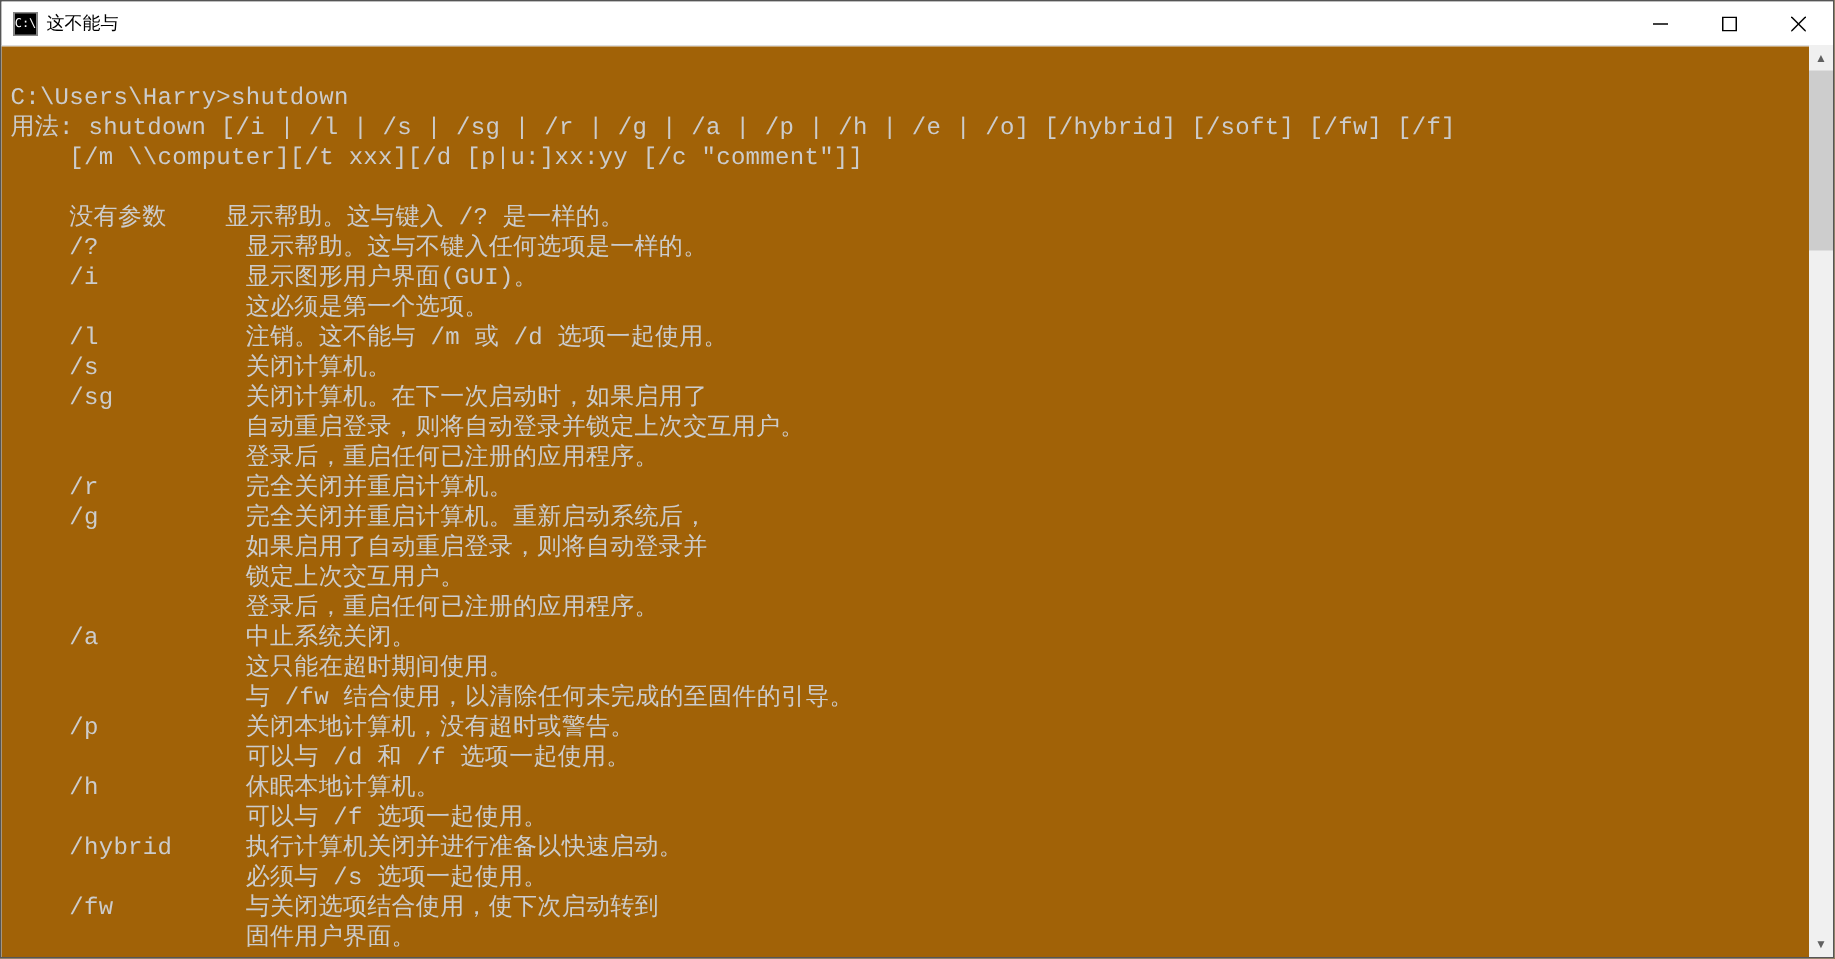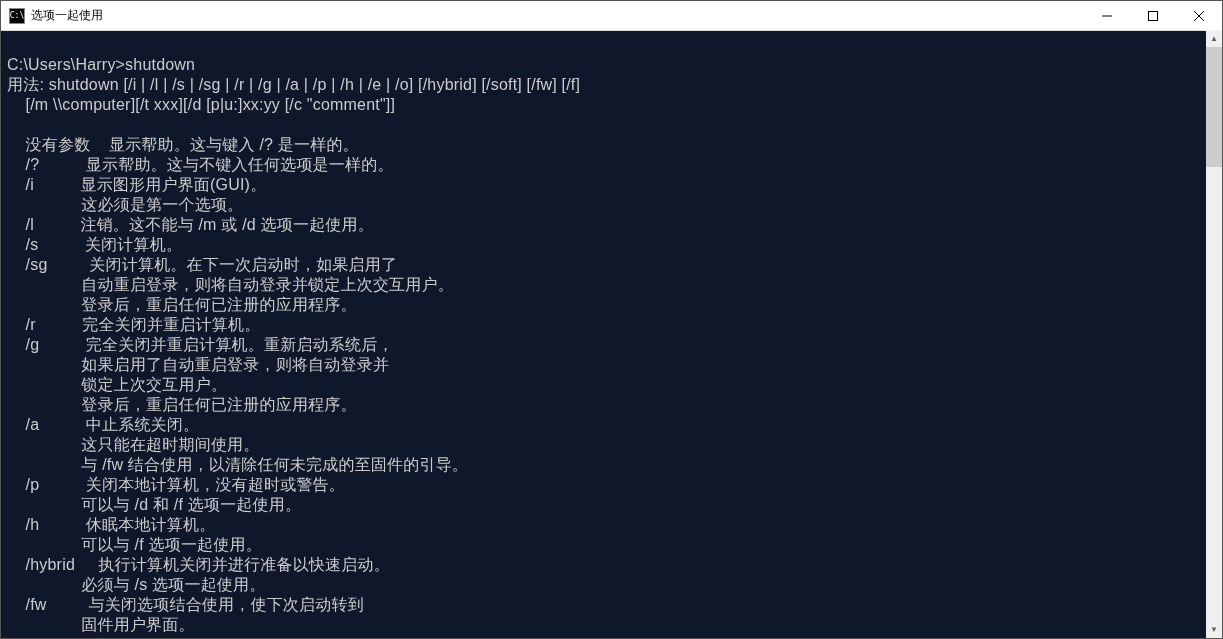--- a/index.html
+++ b/index.html
@@ -46,23 +46,23 @@
       height: 100%;
       display: flex;
       align-items: center;
       justify-content: center;
       color: #000;
       font-size: 10px;
       cursor: pointer;
     }
     .titlebar-btn svg { width: 10px; height: 10px; }
     .terminal {
-      background: #0f172a;
+      background: #a16207;
       color: #cccccc;
-      font-family: Liberation Sans, sans-serif;
+      font-family: Liberation Mono, monospace;
       font-size: 16px;
       line-height: 20px;
       padding: 4px 6px;
       height: calc(100% - 30px);
       overflow: hidden;
       white-space: pre;
       letter-spacing: 0.2px;
     }
     .scrollbar {
       position: absolute;
@@ -97,21 +97,21 @@
       height: 120px;
       background: #cdcdcd;
       cursor: pointer;
     }
   </style>
 </head>
 <body>
 
 <div class="titlebar">
   <div class="titlebar-icon">C:\</div>
-  <div class="titlebar-title">选项一起使用</div>
+  <div class="titlebar-title">这不能与</div>
   <div class="titlebar-controls">
     <div class="titlebar-btn">
       <svg viewBox="0 0 10 10">
           <line x1="0" y1="5" x2="10" y2="5" stroke="currentColor" stroke-width="1"></line>
         </svg>
     </div>
     <div class="titlebar-btn">
       <svg viewBox="0 0 10 10">
           <rect x="0.5" y="0.5" width="9" height="9" fill="none" stroke="currentColor" stroke-width="1"></rect>
         </svg>

